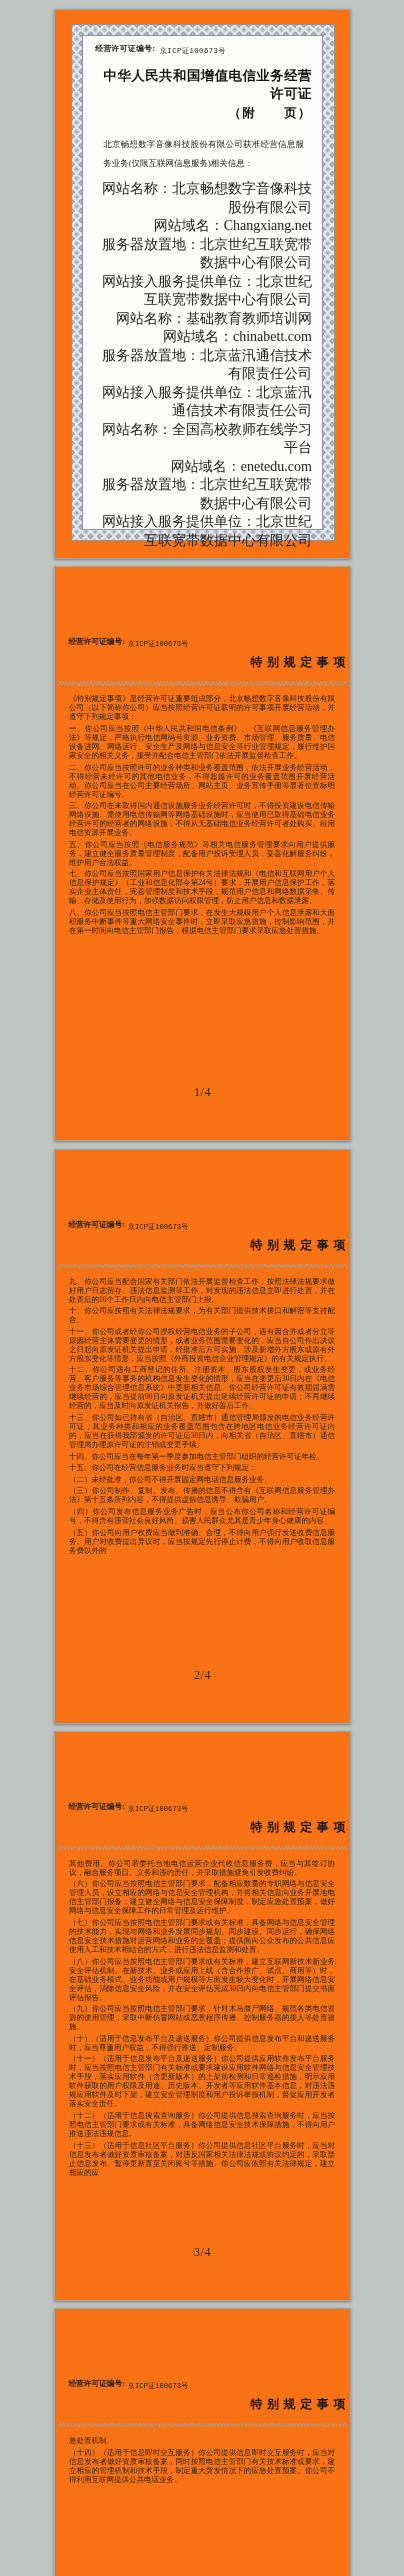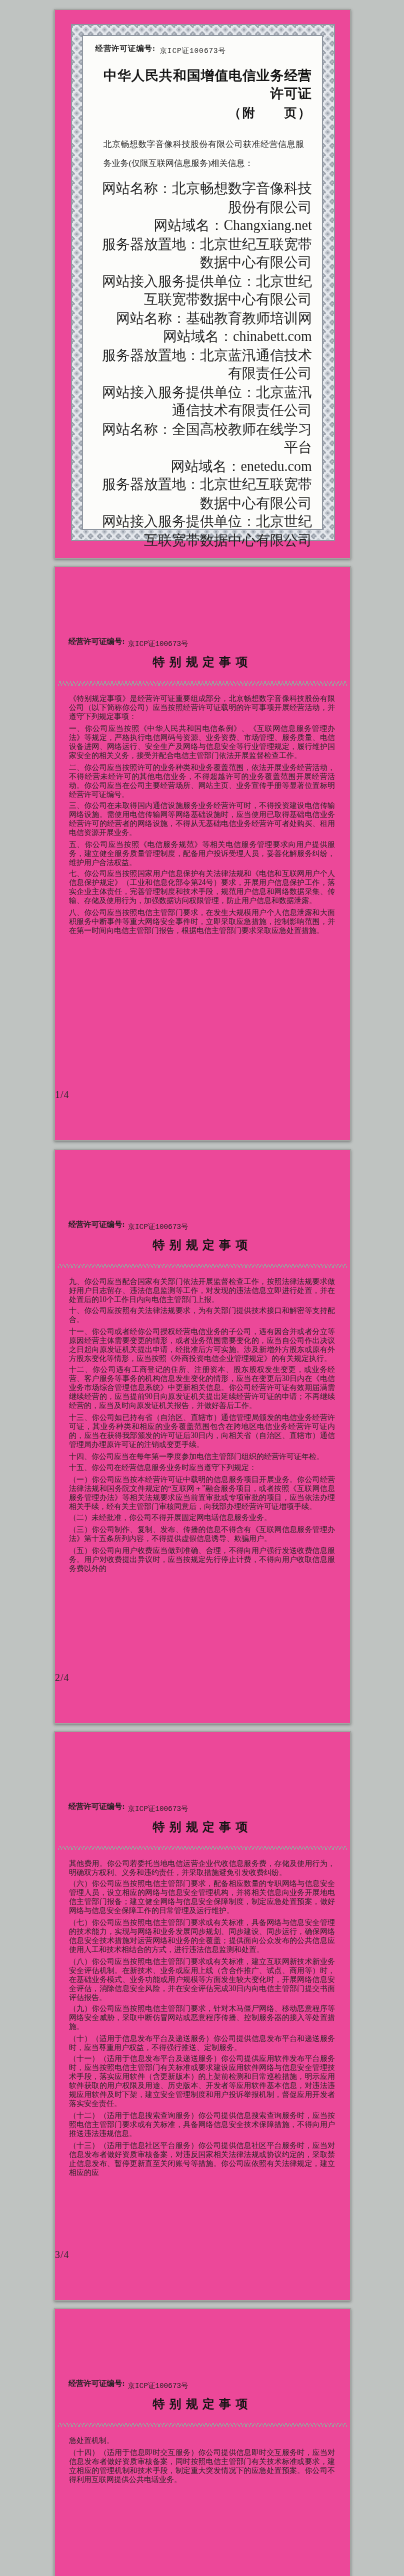--- a/index.html
+++ b/index.html
@@ -1,18 +1,18 @@
 <!DOCTYPE html>
 <html style="font-size:8.2px"><head>
 <meta charset="utf-8">
 <style>
   html,body{margin:0;padding:0;}
   body{font-family:"Liberation Serif","DejaVu Serif",serif;}
   .canvas{position:relative;width:405px;height:2873px;background:#bfc3c1;overflow:hidden;}
-  .page{position:relative;width:297px;margin:0 0 7.2px 54px;background:#ec4899;
+  .page{position:relative;width:297px;margin:0 0 7.2px 54px;background:#f97316;
         border:0.5px solid #a2a4a0;box-shadow:0 1px 2.6px rgba(40,45,45,.45);
         box-sizing:border-box;overflow:hidden;color:#222;}
   .page:first-child{margin-top:9.3px;}
   .cert-page{height:550px;}
   .prov-page{height:575px;}
   .prov-page.p4{height:570px;}
   .prov-page.p5{height:560px;}
 
   
   .cert-frame{position:absolute;left:15.5px;right:15.5px;top:13.4px;bottom:17.5px;
@@ -30,32 +30,32 @@
     letter-spacing:0.5px;color:#161616;}
   .cert-subtitle{text-align:right;font-size:12.4px;font-weight:700;letter-spacing:1.5px;
     margin-bottom:13.4px;color:#161616;}
   .cert-intro{margin:8px;font-size:8.5px;line-height:18.5px;text-align:justify;}
   .cert-entries p{margin:0;font-size:14px;line-height:18.5px;text-align:right;}
   .entry-value{white-space:pre-wrap;}
 
   
   .prov-header{position:absolute;top:70px;left:13.4px;font-size:7.7px;}
   .prov-header .lic-no{transform:translateY(1.5px);margin-left:3.1px;}
-  .prov-title{position:absolute;top:87px;left:0;width:100%;margin:0;text-align:center;
+  .prov-title{position:absolute;top:87px;left:0;width:100%;margin:0;text-align:right;
     font-size:12px;font-weight:700;letter-spacing:4.6px;color:#161616;}
   .wavy{position:absolute;top:114px;left:3.1px;right:3.1px;height:4.1px;
     background:
       repeating-linear-gradient(63deg, #9aa29e 0 0.8px, transparent 0.8px 3.1px),
       repeating-linear-gradient(-63deg, #9aa29e 0 0.8px, transparent 0.8px 3.1px);
     opacity:.85;}
   .prov-body{position:absolute;top:127px;left:14px;right:15px;bottom:54px;overflow:hidden;}
   .prov-body p{margin:0 0 2.6px 0;font-size:7.5px;line-height:9px;text-align:justify;
     color:#242424;}
-  .page-no{position:absolute;bottom:40px;left:0;width:100%;text-align:left;
-    font-size:10px;letter-spacing:0.5px;color:#2a2a2a;}
+  .page-no{position:absolute;bottom:40px;left:0;width:100%;text-align:center;
+    font-size:12px;letter-spacing:0.5px;color:#2a2a2a;}
 </style>
 </head>
 <body>
 
 <div class="canvas">
 
   <section class="page cert-page">
     <div class="cert-frame">
       <div class="cert-inner">
         <div class="cert-header">
@@ -136,49 +136,49 @@
         <p class="para">十一、你公司或者经你公司授权经营电信业务的子公司，遇有因合并或者分立等原因经营主体需要变更的情形，或者业务范围需要变化的，应当自公司作出决议之日起向原发证机关提出申请，经批准后方可实施。涉及新增外方股东或原有外方股东变化等情形，应当按照《外商投资电信企业管理规定》的有关规定执行。</p>
 
         <p class="para">十二、你公司遇有工商登记的住所、注册资本、股东股权发生变更，或业务经营、客户服务等事务的机构信息发生变化的情形，应当在变更后30日内在《电信业务市场综合管理信息系统》中更新相关信息。你公司经营许可证有效期届满需继续经营的，应当提前90日向原发证机关提出延续经营许可证的申请；不再继续经营的，应当及时向原发证机关报告，并做好善后工作。</p>
 
         <p class="para">十三、你公司如已持有省（自治区、直辖市）通信管理局颁发的电信业务经营许可证，其业务种类和相应的业务覆盖范围包含在跨地区电信业务经营许可证内的，应当在获得我部颁发的许可证后30日内，向相关省（自治区、直辖市）通信管理局办理原许可证的注销或变更手续。</p>
 
         <p class="para">十四、你公司应当在每年第一季度参加电信主管部门组织的经营许可证年检。</p>
 
         <p class="para">十五、你公司在经营信息服务业务时应当遵守下列规定：</p>
 
-        <p class="para">（一）你公司应当按本经营许可证中载明的信息服务项目开展业务。你公司经营法律法规和国务院文件规定的“互联网＋”融合服务项目，或者按照《互联网信息服务管理办法》等相关法规要求应当前置审批或专项审批的项目，应当依法办理相关手续，经有关主管部门审核同意后，向我部办理经营许可证增项手续。</p>
 
         <p class="para">（二）未经批准，你公司不得开展固定网电话信息服务业务。</p>
 
         <p class="para">（三）你公司制作、复制、发布、传播的信息不得含有《互联网信息服务管理办法》第十五条所列内容，不得提供虚假信息诱导、欺骗用户。</p>
 
+        <p class="para">（四）你公司发布信息服务业务广告时，应当公布你公司名称和经营许可证编号，不得含有违背社会良好风尚、损害人民群众尤其是青少年身心健康的内容。</p>
 
         <p class="para">（五）你公司向用户收费应当做到准确、合理，不得向用户强行发送收费信息服务。用户对收费提出异议时，应当按规定先行停止计费，不得向用户收取信息服务费以外的</p>
       </div>
     <div class="page-no">2/4</div>
   </section>
 
   <section class="page prov-page p4">
     <div class="prov-header">
       <span class="lic-label">经营许可证编号:</span><span class="lic-no">京ICP证100673号</span>
     </div>
     <h2 class="prov-title">特别规定事项</h2>
     <div class="wavy"></div>
     <div class="prov-body">
 
-        <p class="para">其他费用。你公司若委托当地电信运营企业代收信息服务费，存储及使用行为，明确双方权利、义务和违约责任，并采取措施避免引发收费纠纷。</p>
+        <p class="para">其他费用。你公司若委托当地电信运营企业代收信息服务费，应当与其签订协议，融合服务项目、义务和违约责任，并采取措施避免引发收费纠纷。</p>
 
         <p class="para">（六）你公司应当按照电信主管部门要求，配备相应数量的专职网络与信息安全管理人员，设立相应的网络与信息安全管理机构，并将相关信息向业务开展地电信主管部门报备；建立健全网络与信息安全保障制度，制定应急处置预案，做好网络与信息安全保障工作的日常管理及运行维护。</p>
 
         <p class="para">（七）你公司应当按照电信主管部门要求或有关标准，具备网络与信息安全管理的技术能力，实现与网络和业务发展同步规划、同步建设、同步运行，确保网络信息安全技术措施对运营网络和业务的全覆盖；提供面向公众发布的公共信息应使用人工和技术相结合的方式，进行违法信息监测和处置。</p>
 
         <p class="para">（八）你公司应当按照电信主管部门要求或有关标准，建立互联网新技术新业务安全评估机制。在新技术、业务或应用上线（含合作推广、试点、商用等）时，在基础业务模式、业务功能或用户规模等方面发生较大变化时，开展网络信息安全评估，消除信息安全风险，并在安全评估完成30日内向电信主管部门提交书面评估报告。</p>
 
-        <p class="para">（九）你公司应当按照电信主管部门要求，针对木马僵尸网络、移动恶意程序等网络安全威胁，采取中断仿冒网站或恶意程序传播、控制服务器的接入等处置措施。</p>
+        <p class="para">（九）你公司应当按照电信主管部门要求，针对木马僵尸网络、规范各类电信资源的使用管理，采取中断仿冒网站或恶意程序传播、控制服务器的接入等处置措施。</p>
 
         <p class="para">（十）（适用于信息发布平台及递送服务）你公司提供信息发布平台和递送服务时，应当尊重用户权益，不得强行推送、定制服务。</p>
 
         <p class="para">（十一）（适用于信息发布平台及递送服务）你公司提供应用软件发布平台服务时，应当按照电信主管部门有关标准或要求建设应用软件网络与信息安全管理技术手段，落实应用软件（含更新版本）的上架前检测和日常巡检措施，明示应用软件获取的用户权限及用途、历史版本、开发者等应用软件基本信息，对违法违规应用软件及时下架，建立安全管理制度和用户投诉举报机制，督促应用开发者落实安全责任。</p>
 
         <p class="para">（十二）（适用于信息搜索查询服务）你公司提供信息搜索查询服务时，应当按照电信主管部门要求或有关标准，具备网络信息安全技术保障措施，不得向用户推送违法违规信息。</p>
 
         <p class="para">（十三）（适用于信息社区平台服务）你公司提供信息社区平台服务时，应当对信息发布者做好资质审核备案，对违反国家相关法律法规或协议约定的，采取禁止信息发布、暂停更新直至关闭账号等措施。你公司应依照有关法律规定，建立相应的应</p>
       </div>
     <div class="page-no">3/4</div>

